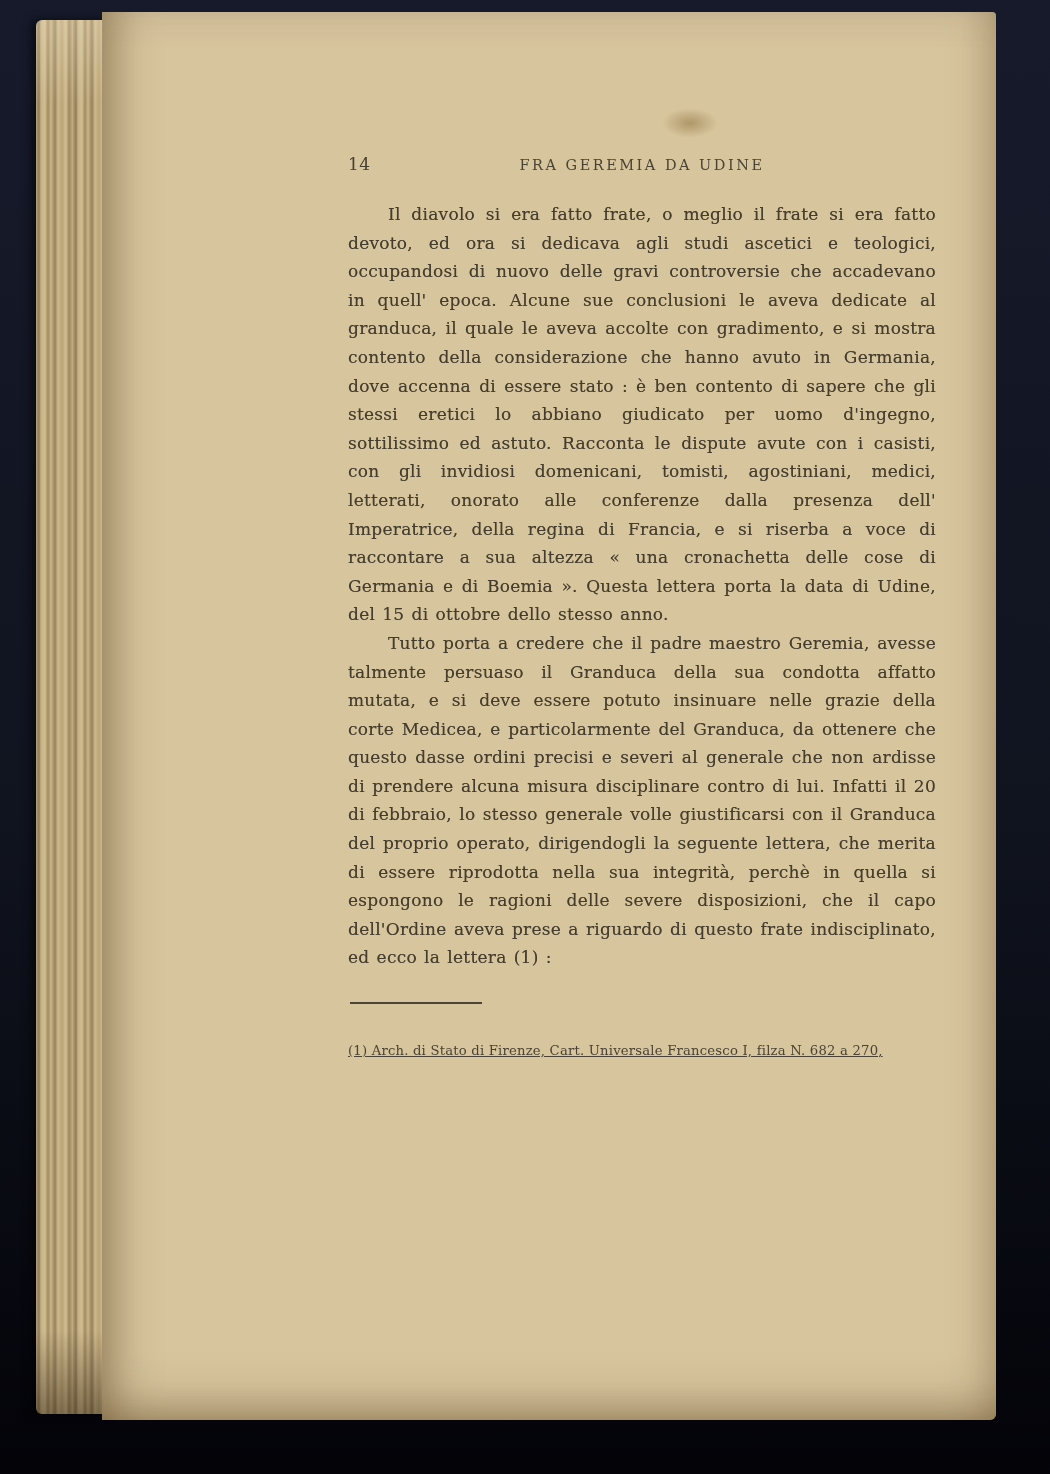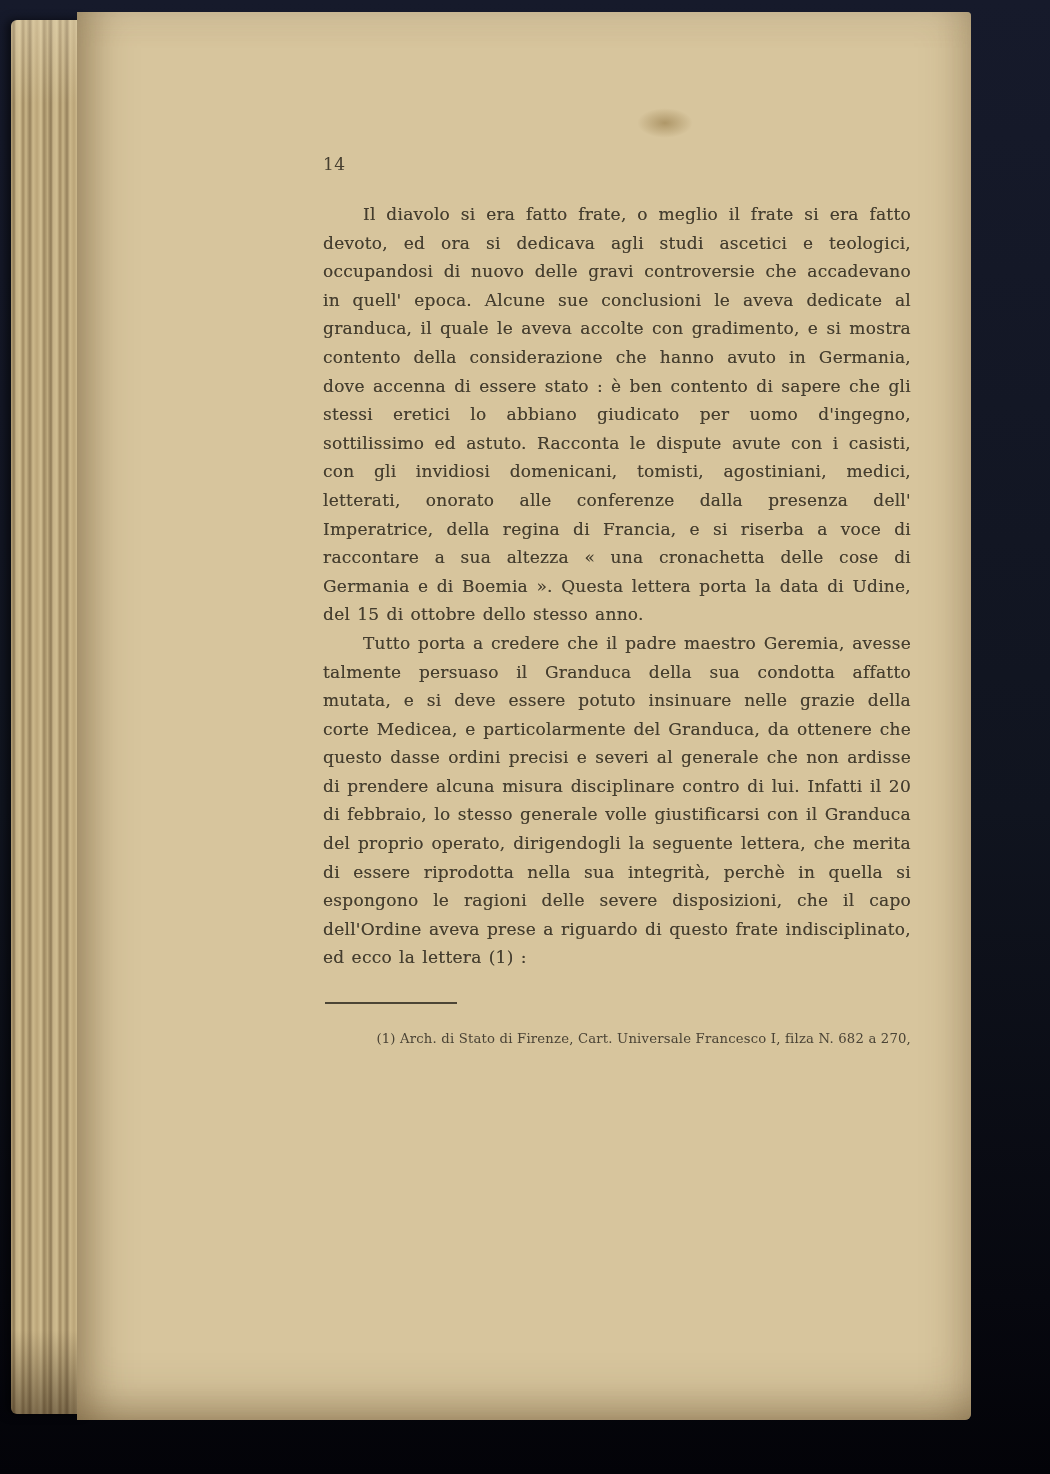--- a/index.html
+++ b/index.html
@@ -10,21 +10,21 @@
   .scene {
     position: relative;
     width: 1050px;
     height: 1474px;
     overflow: hidden;
     background: linear-gradient(180deg, #161a2b 0%, #10141f 55%, #07080f 88%, #030308 100%);
     font-family: "DejaVu Serif", "Liberation Serif", serif;
   }
   .book {
     position: absolute;
-    left: 11px;
+    left: 36px;
     top: 12px;
     width: 960px;
     height: 1408px;
   }
   
   .edges {
     position: absolute;
     left: 0;
     top: 8px;
     bottom: 6px;
@@ -110,40 +110,42 @@
   }
   .para.indent { text-indent: 40px; }
   .footnote-rule {
     width: 132px;
     height: 2px;
     margin: 30px 0 0 2px;
     background: #4c4535;
     border: 0;
   }
   .footnote {
-    margin: 26px 0 0 0;
+    margin: 38px 0 0 0;
     font-size: 13.2px;
     line-height: 18px;
-    text-align: right;
+    text-align: left;
     letter-spacing: 0.2px;
     color: #4a4335;
+    text-decoration: underline;
   }
 </style>
 </head>
 <body>
 
 <div class="scene">
   <div class="book">
     <div class="edges"></div>
     <div class="paper">
       <div class="stain"></div>
       <div class="content">
 
         <div class="header-row">
           <span class="page-number">14</span>
+          <span class="running-header">FRA GEREMIA DA UDINE</span>
         </div>
 
 
         <p class="para indent">Il diavolo si era fatto frate, o meglio il frate si era fatto devoto, ed ora si dedicava agli studi ascetici e teologici, occupandosi di nuovo delle gravi controversie che accadevano in quell' epoca. Alcune sue conclusioni le aveva dedicate al granduca, il quale le aveva accolte con gradimento, e si mostra contento della considerazione che hanno avuto in Germania, dove accenna di essere stato : è ben contento di sapere che gli stessi eretici lo abbiano giudicato per uomo d'ingegno, sottilissimo ed astuto. Racconta le dispute avute con i casisti, con gli invidiosi domenicani, tomisti, agostiniani, medici, letterati, onorato alle conferenze dalla presenza dell' Imperatrice, della regina di Francia, e si riserba a voce di raccontare a sua altezza « una cronachetta delle cose di Germania e di Boemia ». Questa lettera porta la data di Udine, del 15 di ottobre dello stesso anno.</p>
 
         <p class="para indent">Tutto porta a credere che il padre maestro Geremia, avesse talmente persuaso il Granduca della sua condotta affatto mutata, e si deve essere potuto insinuare nelle grazie della corte Medicea, e particolarmente del Granduca, da ottenere che questo dasse ordini precisi e severi al generale che non ardisse di prendere alcuna misura disciplinare contro di lui. Infatti il 20 di febbraio, lo stesso generale volle giustificarsi con il Granduca del proprio operato, dirigendogli la seguente lettera, che merita di essere riprodotta nella sua integrità, perchè in quella si espongono le ragioni delle severe disposizioni, che il capo dell'Ordine aveva prese a riguardo di questo frate indisciplinato, ed ecco la lettera (1) :</p>
 
         <div class="footnote-rule"></div>
 
         <p class="footnote">(1) Arch. di Stato di Firenze, Cart. Universale Francesco I, filza N. 682 a 270,</p>

